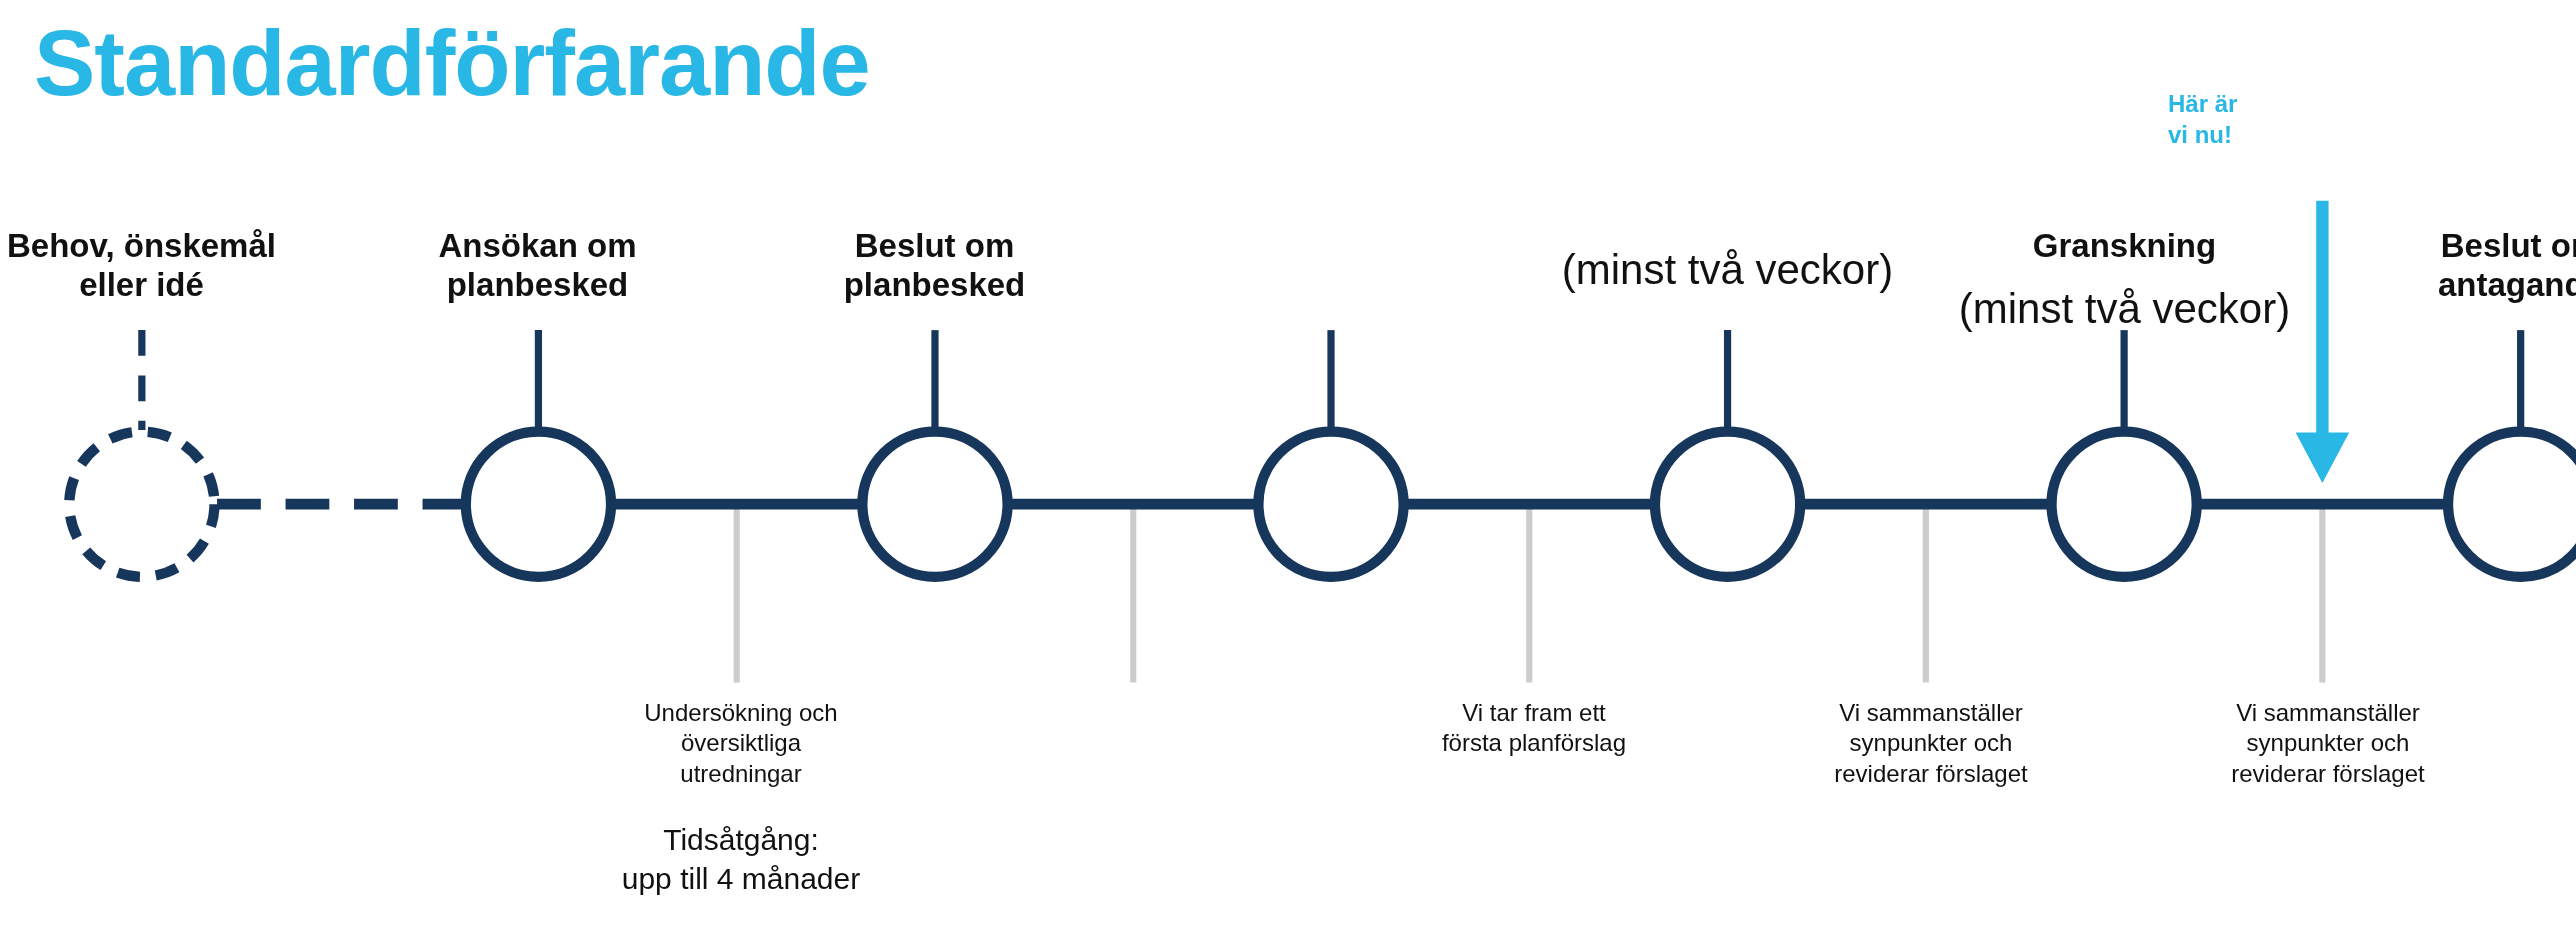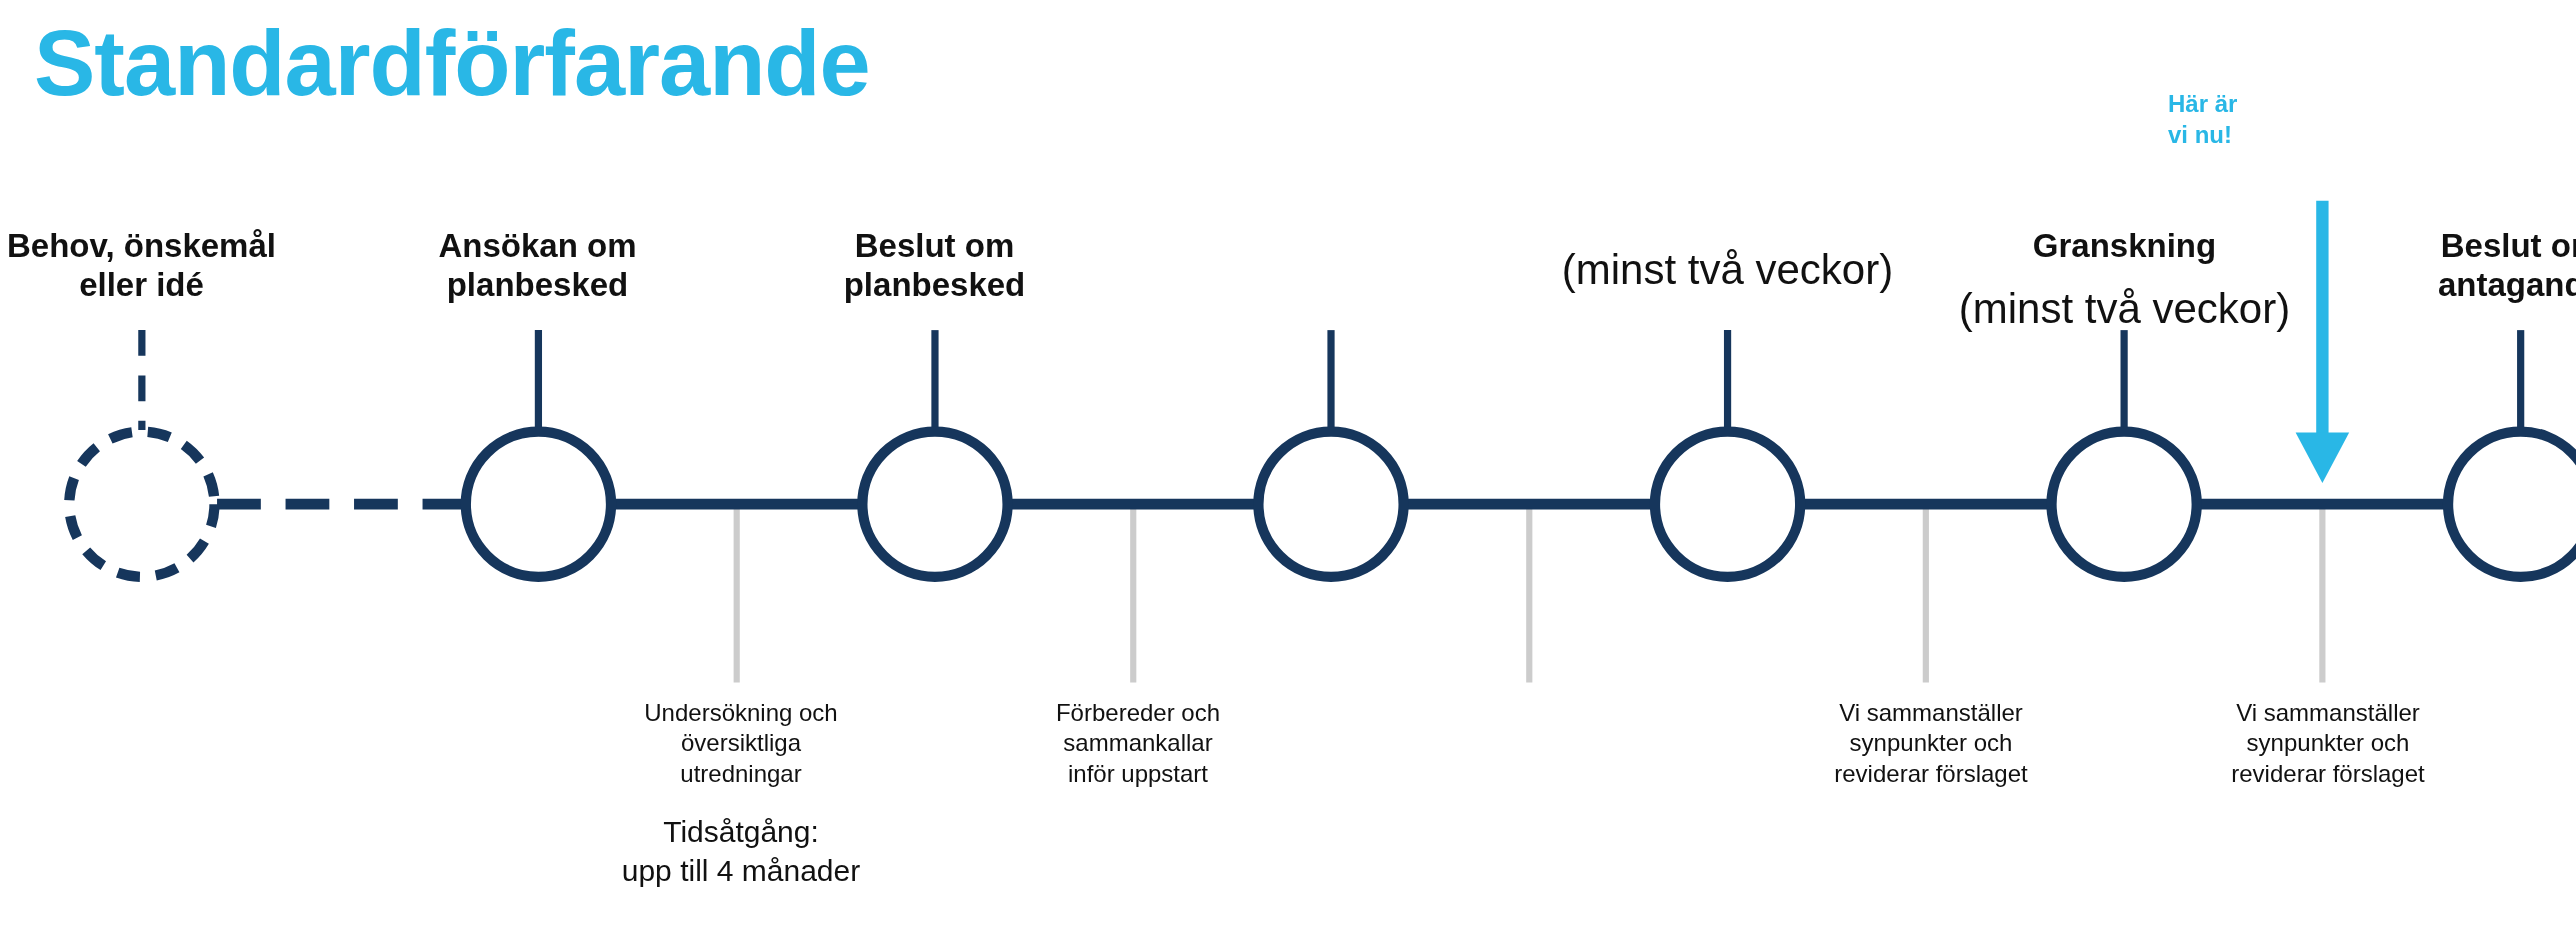--- a/index.html
+++ b/index.html
@@ -75,21 +75,21 @@
     color:var(--text);
   }
   .annotation-text{
     font-size:24px;
     line-height:1.27;
     white-space:pre-line;
   }
   .annotation-duration{
     font-size:30px;
     line-height:1.27;
-    margin-top:24px;
+    margin-top:32px;
     white-space:pre-line;
   }
   .now-marker{
     position:absolute;
     left:2168px;
     top:88px;
     width:309px;
     color:var(--accent);
     font-size:24px;
     font-weight:bold;
@@ -176,24 +176,23 @@
     <div class="step-sub"></div>
   </div>
 
   <div class="annotation" style="left:504px">
     <div class="annotation-text">Undersökning och
 översiktliga
 utredningar</div>
     <div class="annotation-duration">Tidsåtgång:
 upp till 4 månader</div>
   </div>
-  <div class="annotation" style="left:901px">
-    <div class="annotation-text">Förbereder och
-sammankallar
-inför uppstart</div>
+  <div class="annotation" style="left:1297px">
+    <div class="annotation-text">Vi tar fram ett
+första planförslag</div>
   </div>
   <div class="annotation" style="left:1694px">
     <div class="annotation-text">Vi sammanställer
 synpunkter och
 reviderar förslaget</div>
   </div>
   <div class="annotation" style="left:2091px">
     <div class="annotation-text">Vi sammanställer
 synpunkter och
 reviderar förslaget</div>

